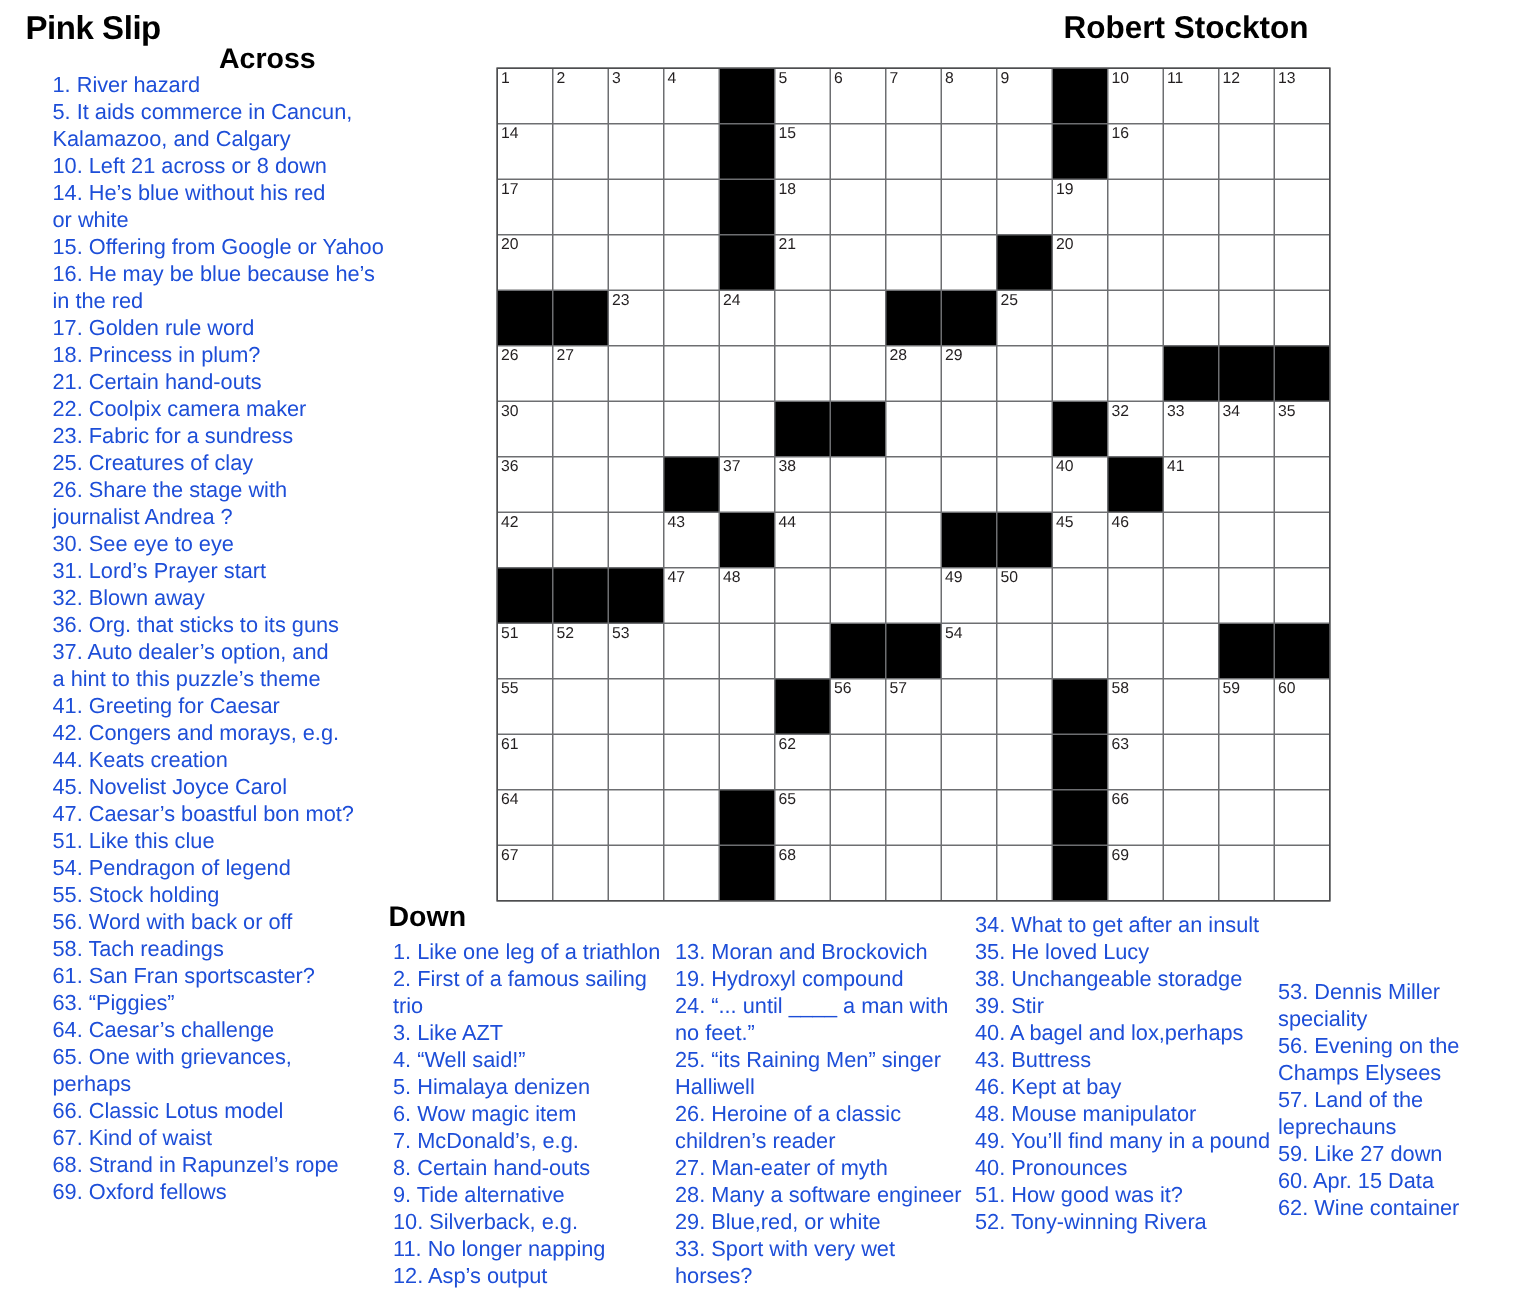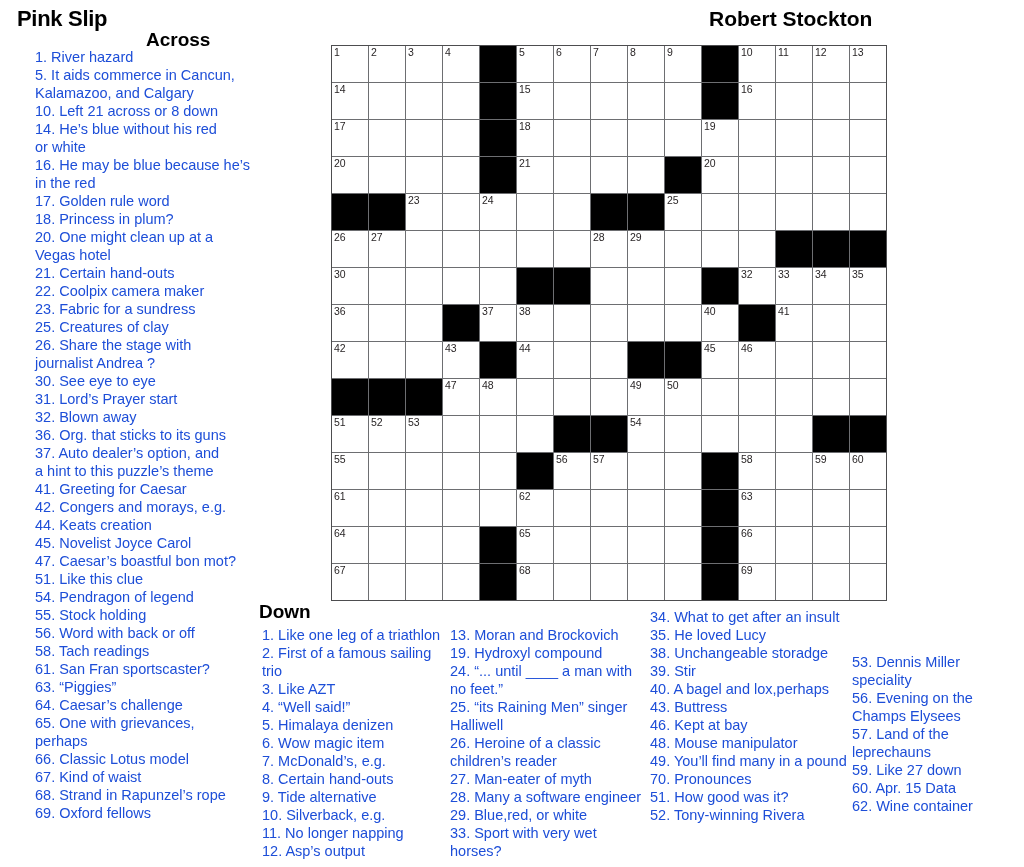--- a/index.html
+++ b/index.html
@@ -31,26 +31,25 @@
   <div id="title" class="hdr">Pink Slip</div>
   <div id="author" class="hdr">Robert Stockton</div>
   <div id="across-header" class="hdr">Across</div>
   <div id="across-list" class="clue-list">
       <div class="clue">1. River hazard</div>
       <div class="clue">5. It aids commerce in Cancun,
 Kalamazoo, and Calgary</div>
       <div class="clue">10. Left 21 across or 8 down</div>
       <div class="clue">14. He’s blue without his red
 or white</div>
+      <div class="clue">15. Offering from Google or Yahoo</div>
       <div class="clue">16. He may be blue because he’s
 in the red</div>
       <div class="clue">17. Golden rule word</div>
       <div class="clue">18. Princess in plum?</div>
-      <div class="clue">20. One might clean up at a
-Vegas hotel</div>
       <div class="clue">21. Certain hand-outs</div>
       <div class="clue">22. Coolpix camera maker</div>
       <div class="clue">23. Fabric for a sundress</div>
       <div class="clue">25. Creatures of clay</div>
       <div class="clue">26. Share the stage with
 journalist Andrea ?</div>
       <div class="clue">30. See eye to eye</div>
       <div class="clue">31. Lord’s Prayer start</div>
       <div class="clue">32. Blown away</div>
       <div class="clue">36. Org. that sticks to its guns</div>
@@ -469,21 +468,21 @@
   <div id="down-col-3" class="clue-list">
       <div class="clue">34. What to get after an insult</div>
       <div class="clue">35. He loved Lucy</div>
       <div class="clue">38. Unchangeable storadge</div>
       <div class="clue">39. Stir</div>
       <div class="clue">40. A bagel and lox,perhaps</div>
       <div class="clue">43. Buttress</div>
       <div class="clue">46. Kept at bay</div>
       <div class="clue">48. Mouse manipulator</div>
       <div class="clue">49. You’ll find many in a pound</div>
-      <div class="clue">70. Pronounces</div>
+      <div class="clue">40. Pronounces</div>
       <div class="clue">51. How good was it?</div>
       <div class="clue">52. Tony-winning Rivera</div>
     </div>
   <div id="down-col-4" class="clue-list">
       <div class="clue">53. Dennis Miller
 speciality</div>
       <div class="clue">56. Evening on the
 Champs Elysees</div>
       <div class="clue">57. Land of the
 leprechauns</div>

